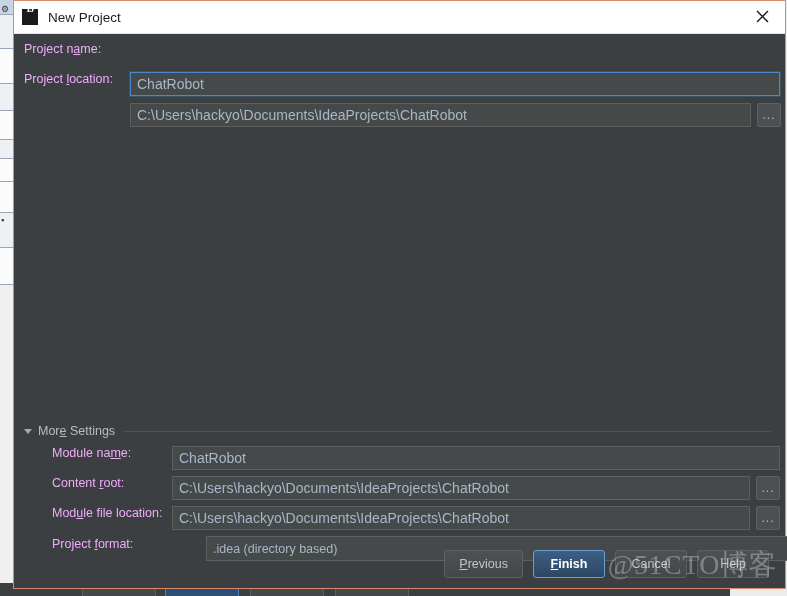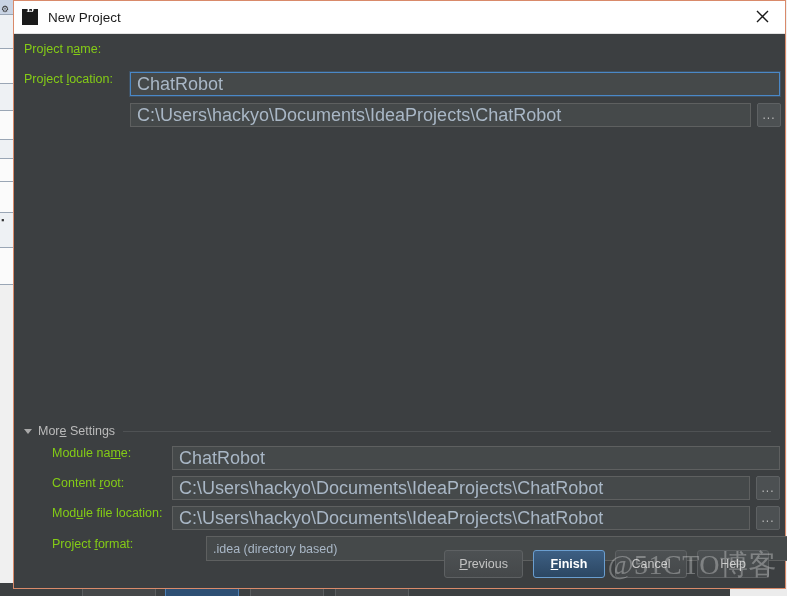--- a/index.html
+++ b/index.html
@@ -135,32 +135,32 @@
   }
 
   
   .row {
     position: absolute;
     display: flex;
     align-items: center;
   }
   .flabel {
     font-size: 12.5px;
-    color: #84cc16;
+    color: #f0abfc;
     white-space: nowrap;
   }
   .flabel u { text-decoration: underline; }
 
   .tfield {
     box-sizing: border-box;
     height: 24px;
     background: #45494a;
     border: 1px solid #5e6060;
     color: #a9b7c6;
-    font-size: 18px;
+    font-size: 14px;
     line-height: 22px;
     padding: 0 6px;
     overflow: hidden;
     white-space: nowrap;
   }
   .tfield.focused {
     border: 1px solid #4a88c7;
     box-shadow: 0 0 0 1px rgba(74,136,199,0.25);
   }
   .browse-btn {

